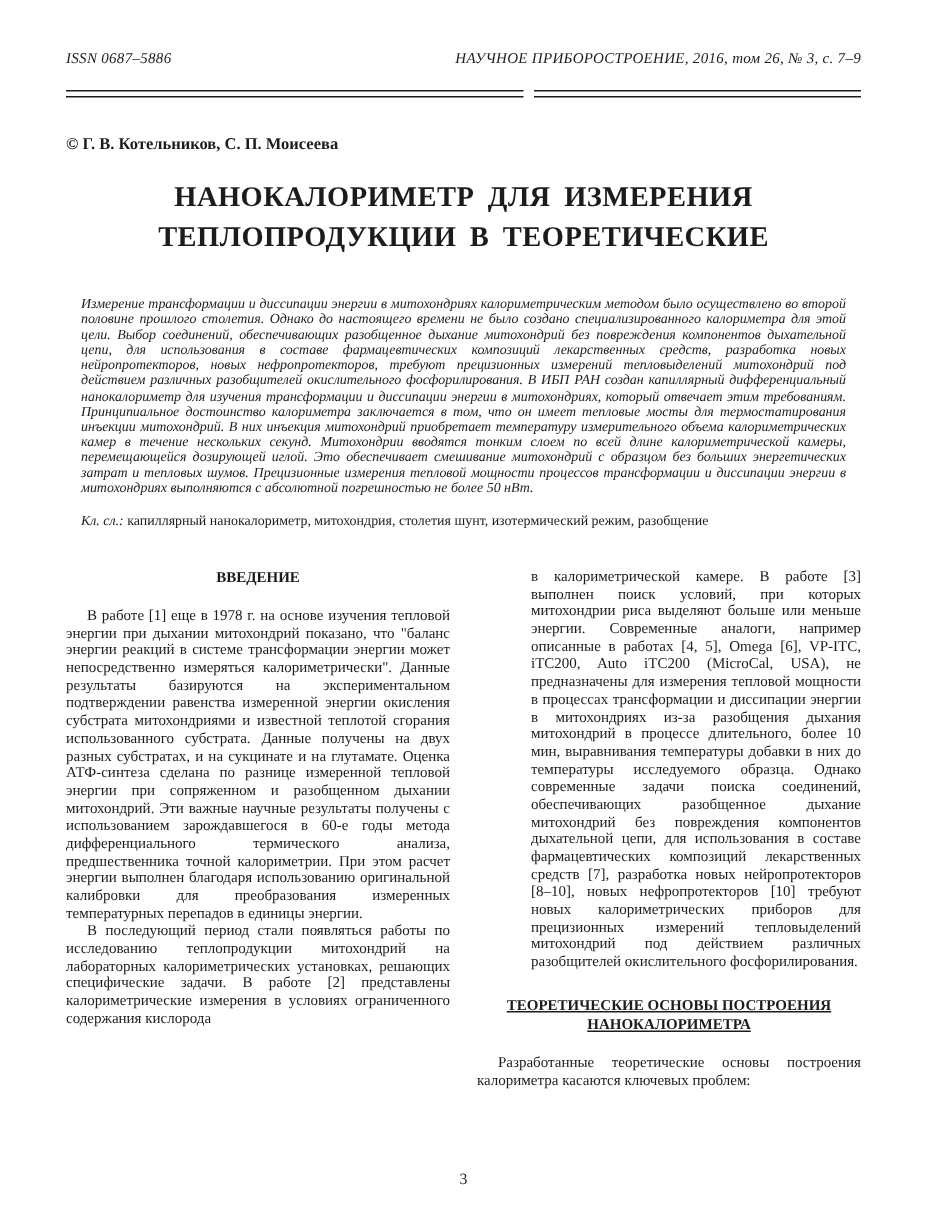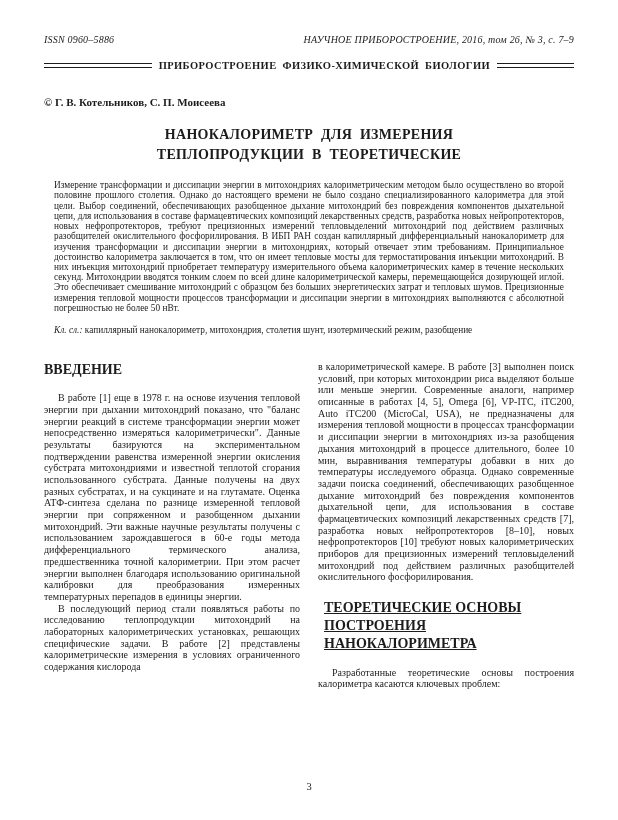--- a/index.html
+++ b/index.html
@@ -49,79 +49,79 @@
   }
   .authors {
     margin-top: 25px;
     font-weight: bold;
     font-size: 11px;
   }
   .title {
     margin-top: 17px;
     text-align: center;
     font-weight: bold;
-    font-size: 14px;
+    font-size: 19px;
     line-height: 1.4;
     letter-spacing: 0.3px;
     word-spacing: 4px;
   }
   .abstract {
-    margin-top: 16px;
+    margin-top: 26px;
     padding: 0 10px;
     font-size: 9.3px;
     line-height: 1.1;
     text-align: justify;
+    font-style: italic;
   }
   .keywords {
     margin-top: 12px;
     padding: 0 10px;
     font-size: 9.3px;
   }
   .keywords .kw-label { font-style: italic; }
   .columns {
     display: flex;
     gap: 18px;
     margin-top: 26px;
     font-size: 10px;
     line-height: 1.17;
     text-align: justify;
   }
   .col { flex: 1; min-width: 0; }
   .col-heading {
-    text-align: left;
+    text-align: center;
     font-weight: bold;
-    font-size: 14px;
+    font-size: 10px;
     margin: 0 0 13px 0;
     line-height: 1.3;
   }
   .col-heading.theory { margin: 16px 6px 13px 6px; text-decoration: underline; }
   .para { text-indent: 14px; margin: 0; }
-  .para.cont { text-indent: 0; }
+  .para.cont { text-indent: 0; margin-left: 36px; }
   .pageno {
     position: absolute;
     bottom: 28px;
     left: 0;
     right: 0;
     text-align: center;
     font-size: 10.5px;
   }
 </style>
 </head>
 <body>
 
 <div class="page">
 
   <div class="jline">
-    <span>ISSN 0960–5886</span>
+    <span>ISSN 0687–5886</span>
     <span>НАУЧНОЕ ПРИБОРОСТРОЕНИЕ, 2016, том 26, № 3, с. 7–9</span>
   </div>
 
   <div class="banner">
     <span class="dblrule left"></span>
-    <span>ПРИБОРОСТРОЕНИЕ ФИЗИКО-ХИМИЧЕСКОЙ БИОЛОГИИ</span>
     <span class="dblrule"></span>
   </div>
 
 
   <div class="authors">
     <span>©</span>
     <span>Г. В. Котельников, С. П. Моисеева</span>
   </div>
 
   <div class="title">

